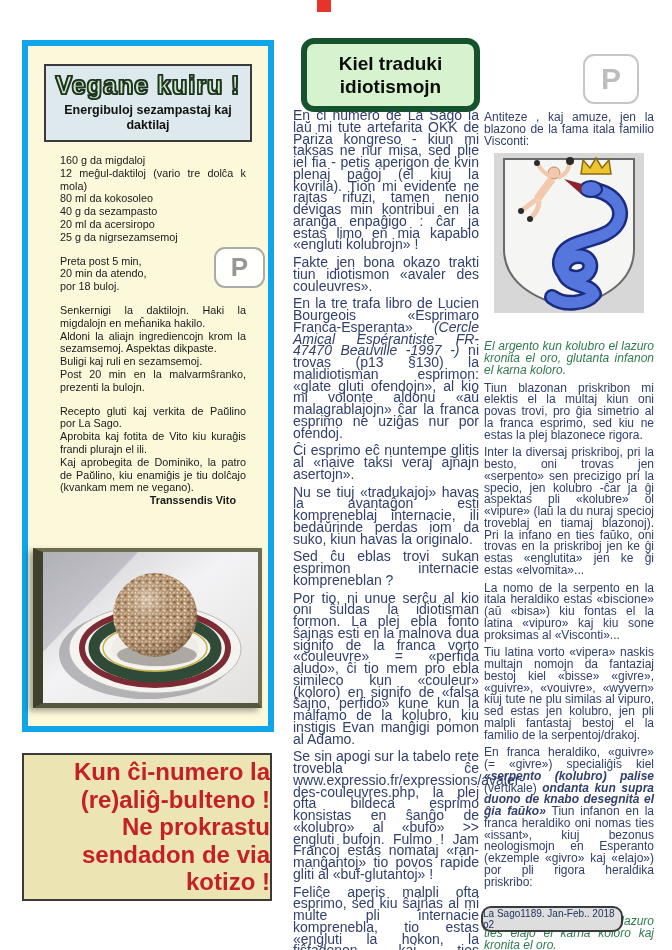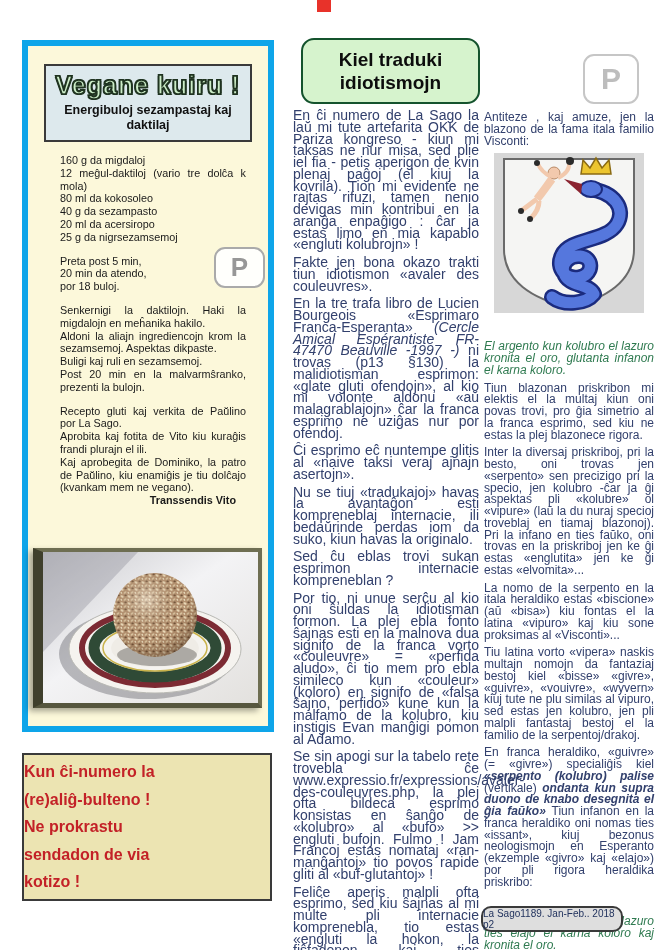--- a/index.html
+++ b/index.html
@@ -26,25 +26,25 @@
   
   .photo{position:absolute;left:33px;top:548px;width:229px;height:160px;margin:0;
          border-top:4px solid #6e6e52;border-right:4px solid #6e6e52;border-bottom:5px solid #56563e;
          border-left:10px solid #3f3f2c;box-sizing:border-box;box-shadow:-4px 3px 6px rgba(0,0,0,0.35);}
   .photo svg{display:block;width:100%;height:100%;}
 
   
   .notice-box{position:absolute;left:22px;top:753px;width:250px;height:148px;
               background:#ece4b2;border:2.5px solid #3a3a3a;box-sizing:border-box;
               display:flex;flex-direction:column;justify-content:center;}
-  .notice-box .line{color:#c32127;font-weight:bold;font-size:16px;line-height:27.5px;text-align:left;}
+  .notice-box .line{color:#c32127;font-weight:bold;font-size:24px;line-height:27.5px;text-align:right;}
 
   
   .article-header{position:absolute;left:301px;top:38px;width:179px;box-sizing:border-box;
-                  background:#d6f3cd;border:2px solid #14532d;border-radius:13px;
+                  background:#d6f3cd;border:6px solid #14532d;border-radius:13px;
                   padding:8px 4px;text-align:center;font-weight:bold;font-size:19px;line-height:23px;color:#0d0d0d;}
   .article-body{position:absolute;left:293px;top:110px;width:186px;
                 font-size:14px;line-height:11.75px;color:#32406d;}
   .article-body p, .article2 p{margin:0 0 6px 0;text-align:justify;}
   .run-i{font-style:italic;}
   .run-bi{font-weight:bold;font-style:italic;}
   p.green{color:#2f7a50;font-weight:normal;font-style:italic;margin-top:28px;}
   p.sign-blue{color:#3356a8;font-weight:bold;text-align:right;margin-top:8px;padding-right:4px;}
 
   

